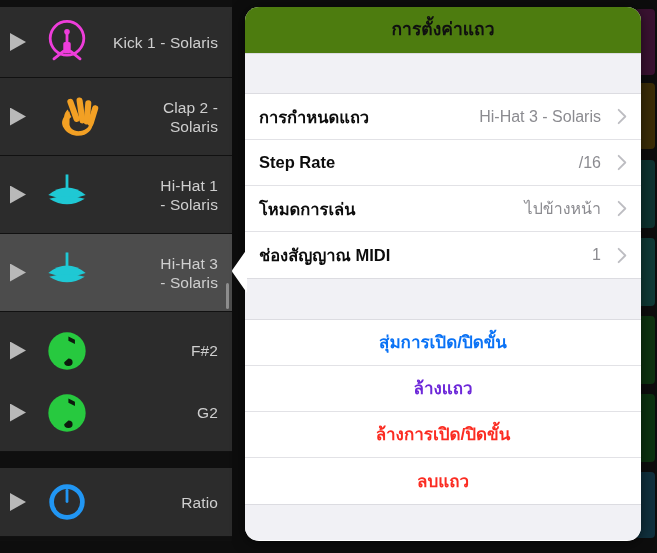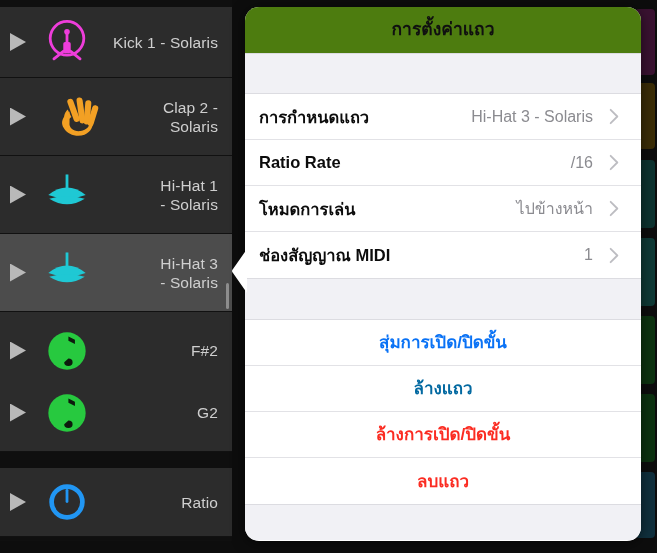--- a/index.html
+++ b/index.html
@@ -29,21 +29,21 @@
   
   #popover { position:absolute; left:245px; top:7px; width:396px; height:534px;
              background:#ffffff; border-radius:14px; overflow:hidden;
              box-shadow:0 2px 14px rgba(0,0,0,.55); }
   .pop-header { height:46px; display:flex; align-items:center; justify-content:center;
                 background:#4d7c0f; }
   .pop-title { font-size:17.5px; font-weight:bold; color:#101010; line-height:1; }
   .gap-band { background:#f1f1f5; border-top:1px solid #dcdce1; border-bottom:1px solid #dcdce1; }
 
   .setting-row { height:46px; display:flex; align-items:center; background:#fff;
-                 padding:0 8px 0 14px; border-bottom:1px solid #e2e2e6; }
+                 padding:0 0 0 14px; border-bottom:1px solid #e2e2e6; }
   .setting-row:last-child { border-bottom:none; }
   .setting-name { font-size:16.5px; font-weight:bold; color:#0c0c0c; flex:0 0 auto; }
   .setting-value { margin-left:auto; font-size:16px; color:#8b8b90; padding-right:10px; }
   .chev { flex:0 0 auto; width:22px; margin-right:8px; display:flex; align-items:center;
           justify-content:center; }
   .chev svg { display:block; }
 
   .action-row { height:46px; display:flex; align-items:center; justify-content:center;
                 background:#fff; border-bottom:1px solid #e2e2e6; }
   .action-row:last-child { border-bottom:none; }
@@ -166,21 +166,21 @@
         <div class="setting-row">
           <span class="setting-name">การกำหนดแถว</span>
           <span class="setting-value">Hi-Hat 3 - Solaris</span>
           <span class="chev">
             <svg viewBox="0 0 12 20" width="10" height="17">
               <path d="M2 2 L10 10 L2 18" fill="none" stroke="#bdbdc2" stroke-width="2.2" stroke-linecap="round" stroke-linejoin="round"></path>
             </svg>
           </span>
         </div>
         <div class="setting-row">
-          <span class="setting-name">Ratio Rate</span>
+          <span class="setting-name">Step Rate</span>
           <span class="setting-value">/16</span>
           <span class="chev">
             <svg viewBox="0 0 12 20" width="10" height="17">
               <path d="M2 2 L10 10 L2 18" fill="none" stroke="#bdbdc2" stroke-width="2.2" stroke-linecap="round" stroke-linejoin="round"></path>
             </svg>
           </span>
         </div>
         <div class="setting-row">
           <span class="setting-name">โหมดการเล่น</span>
           <span class="setting-value">ไปข้างหน้า</span>
@@ -201,21 +201,21 @@
         </div>
       </div>
 
     <div class="gap-band" style="height:42px"></div>
 
     <div id="actions-list">
         <div class="action-row">
           <span class="action-label" style="color: rgb(10, 114, 245);">สุ่มการเปิด/ปิดขั้น</span>
         </div>
         <div class="action-row">
-          <span class="action-label" style="color: #0369a1;">ล้างแถว</span>
+          <span class="action-label" style="color: #6d28d9;">ล้างแถว</span>
         </div>
         <div class="action-row">
           <span class="action-label" style="color: rgb(251, 44, 34);">ล้างการเปิด/ปิดขั้น</span>
         </div>
         <div class="action-row">
           <span class="action-label" style="color: rgb(251, 44, 34);">ลบแถว</span>
         </div>
       </div>
 
     <div class="gap-band" style="height:36px;border-bottom:none"></div>

